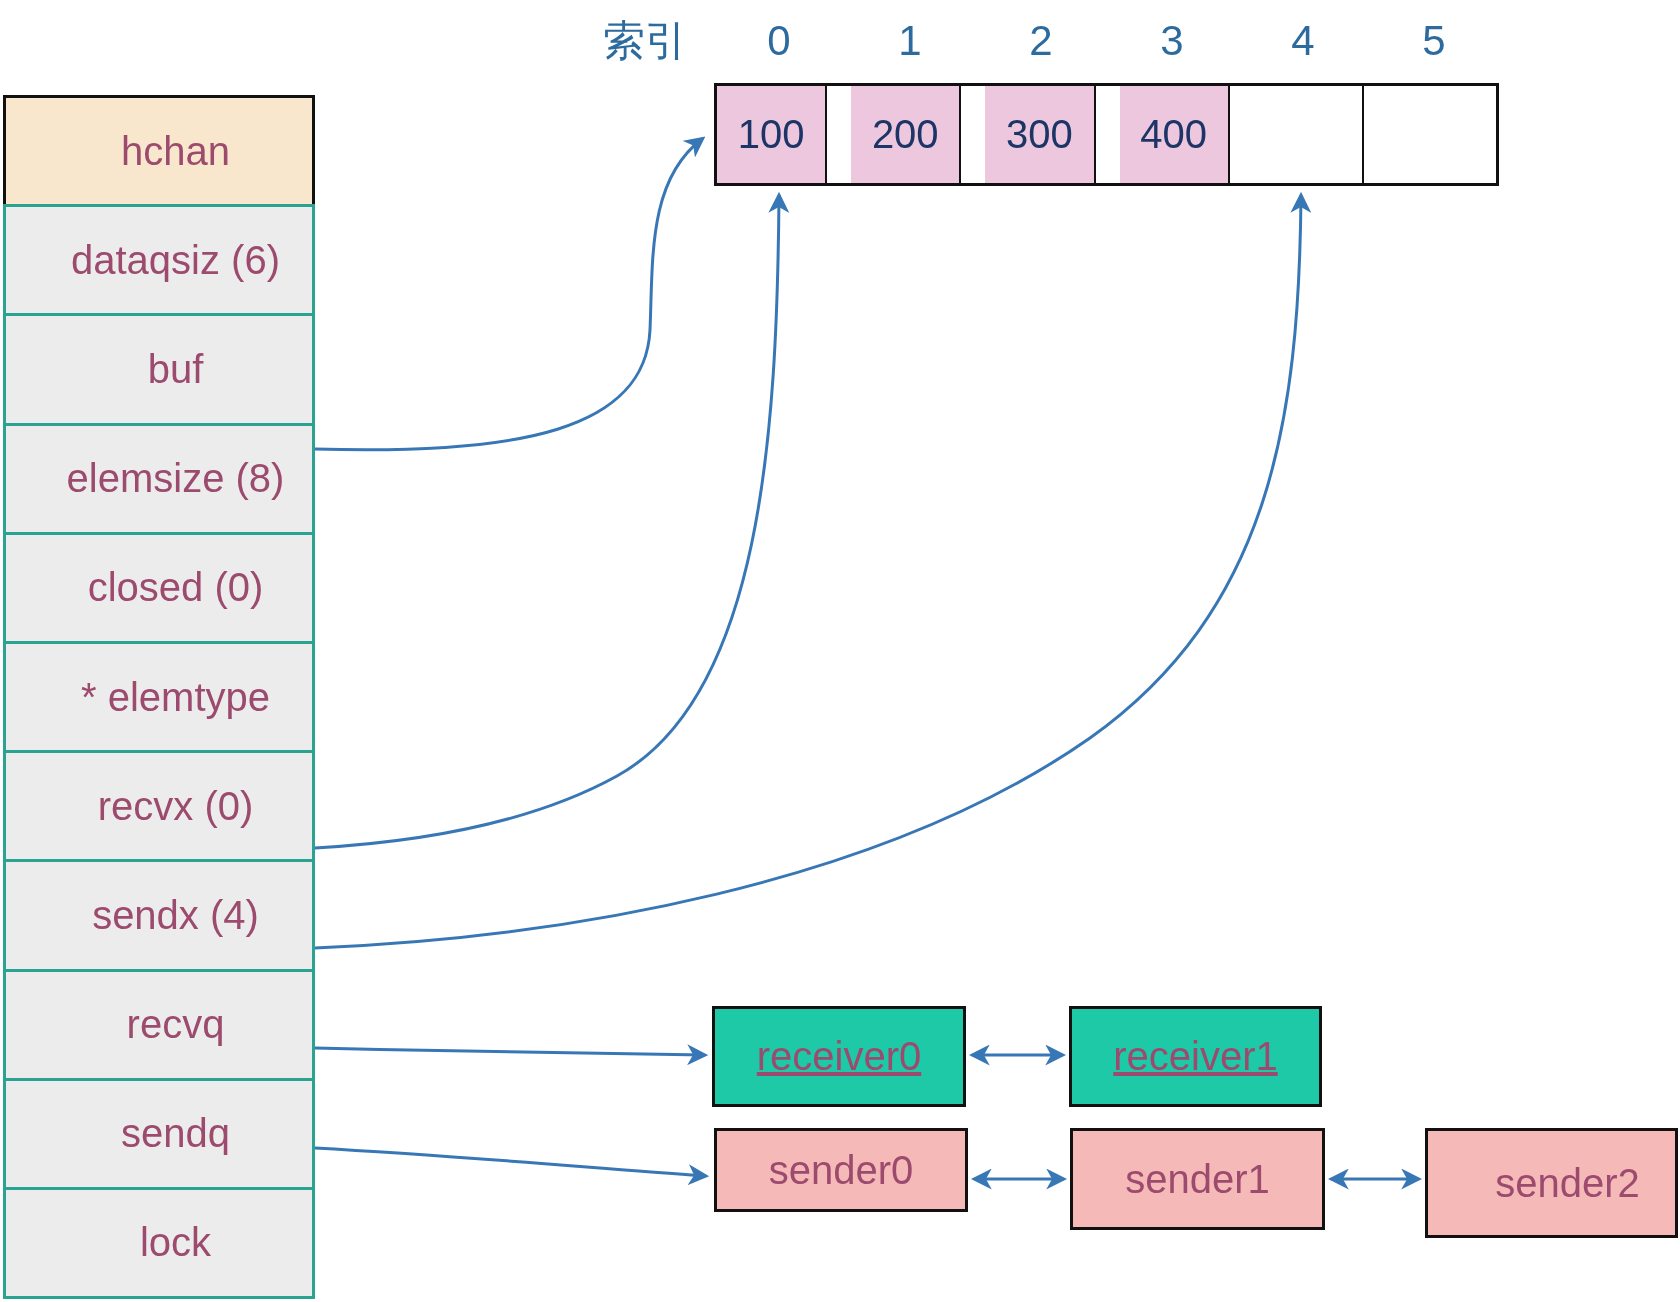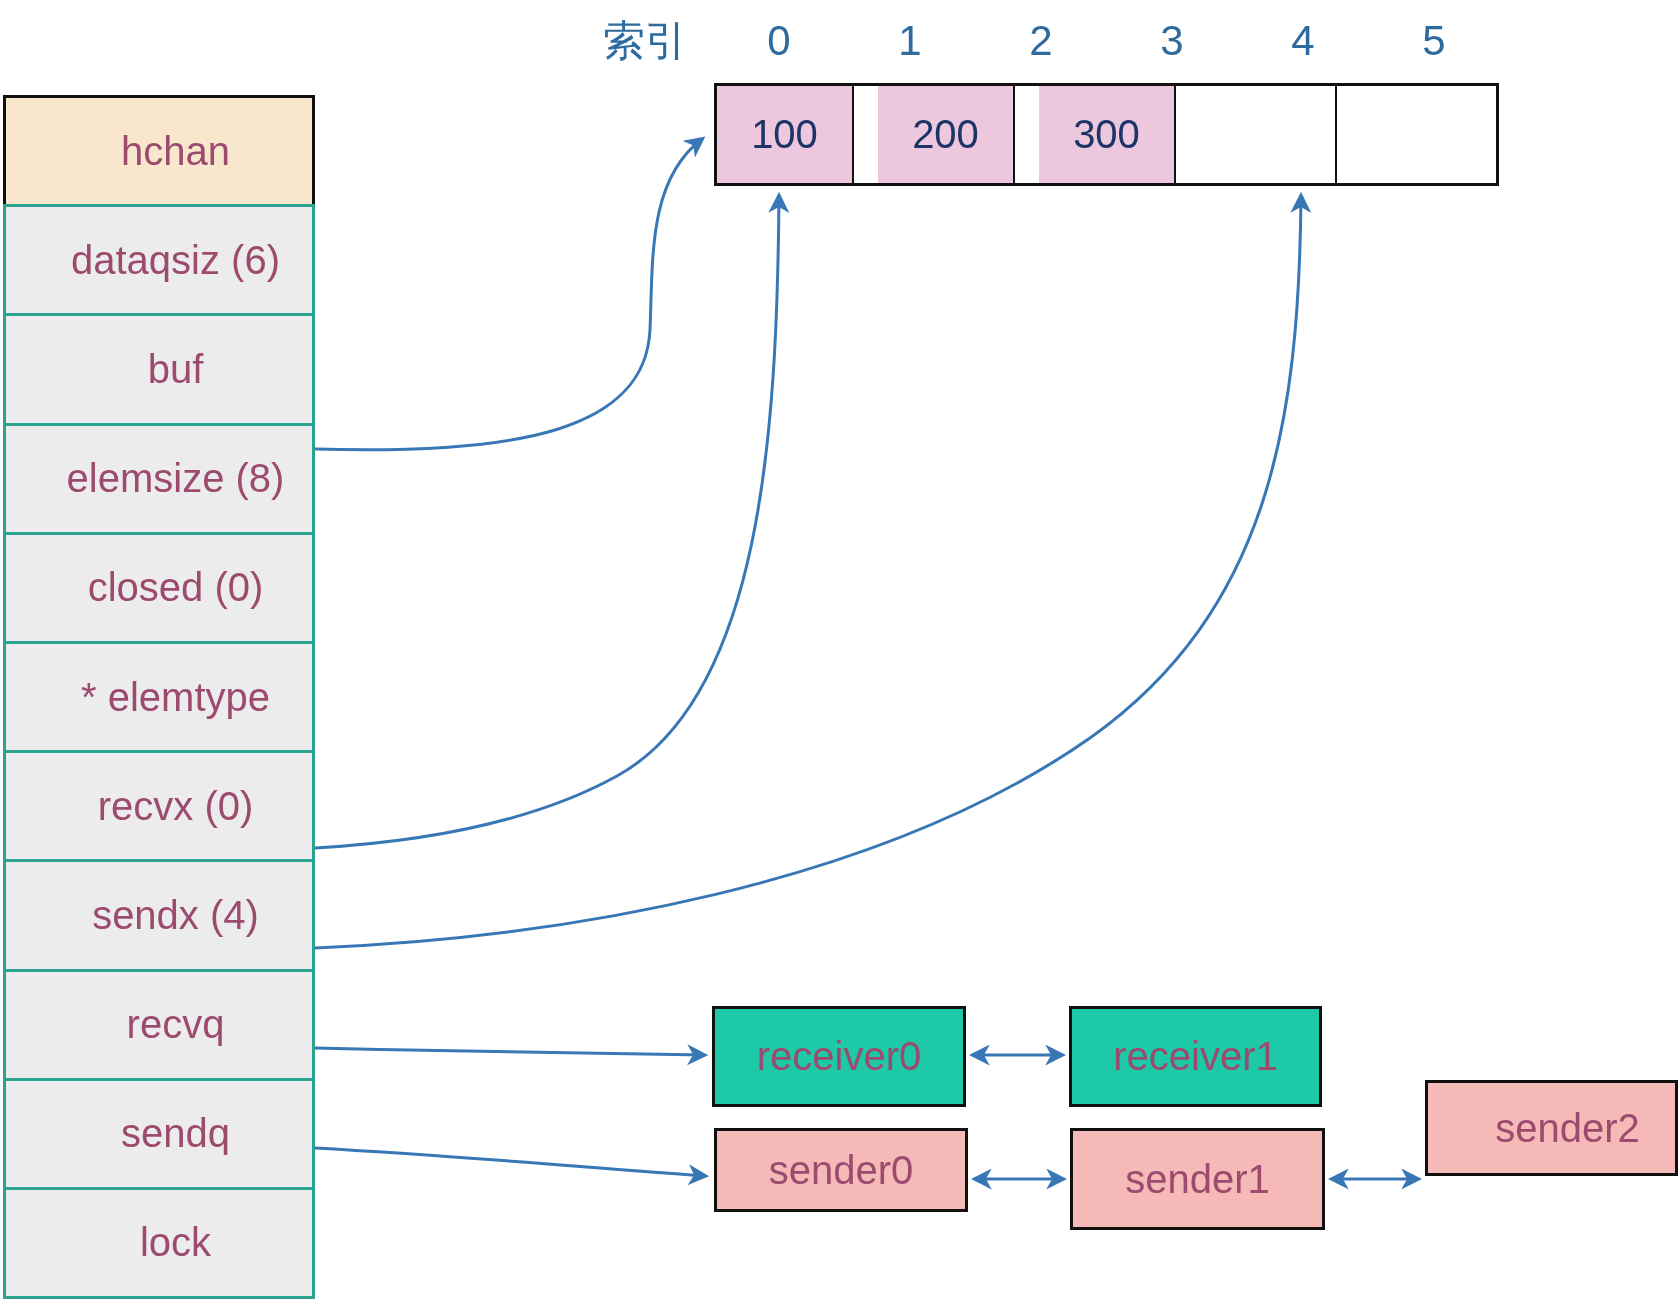--- a/index.html
+++ b/index.html
@@ -55,21 +55,21 @@
   .idx{
     position:absolute;top:12px;height:58px;line-height:58px;
     transform:translateX(-50%);font-size:42px;color:var(--index-blue);white-space:nowrap;
   }
   
   .qnode{
     position:absolute;box-sizing:border-box;border:3px solid var(--box-border);
     display:flex;align-items:center;justify-content:center;
     font-size:40px;color:var(--label-maroon);
   }
-  .qnode.recv{background:var(--receiver-fill);}
+  .qnode.recv{background:var(--receiver-fill);text-decoration:underline;}
   .qnode.send{background:var(--sender-fill);}
 </style>
 </head>
 <body>
 
 <div class="stage">
 
   <svg class="arrow-layer" viewBox="0 0 1680 1302" xmlns="http://www.w3.org/2000/svg">
     <defs>
       <marker id="ah" viewBox="0 0 10 10" refX="8" refY="5" markerWidth="7" markerHeight="7" markerUnits="strokeWidth" orient="auto-start-reverse">
@@ -105,24 +105,25 @@
   <span class="idx" style="left:910px;">1</span>
   <span class="idx" style="left:1041px;">2</span>
   <span class="idx" style="left:1172px;">3</span>
   <span class="idx" style="left:1303px;">4</span>
   <span class="idx" style="left:1434px;">5</span>
 
   <div class="buffer">
     <div class="bcell filled">100</div>
     <div class="bcell filled">200</div>
     <div class="bcell filled">300</div>
+    <div class="bcell filled">400</div>
     <div class="bcell"></div>
     <div class="bcell"></div>
   </div>
 
   <div class="qnode recv" style="left:712px;top:1006px;width:254px;height:101px;">receiver0</div>
   <div class="qnode recv" style="left:1069px;top:1006px;width:253px;height:101px;">receiver1</div>
 
   <div class="qnode send" style="left:714px;top:1128px;width:254px;height:84px;">sender0</div>
   <div class="qnode send" style="left:1070px;top:1128px;width:255px;height:102px;">sender1</div>
-  <div class="qnode send" style="left:1425px;top:1080px;width:253px;height:96px;padding-left:32px;">sender2</div>
+  <div class="qnode send" style="left:1425px;top:1128px;width:253px;height:110px;padding-left:32px;">sender2</div>
 
 </div>
 
 </body></html>

